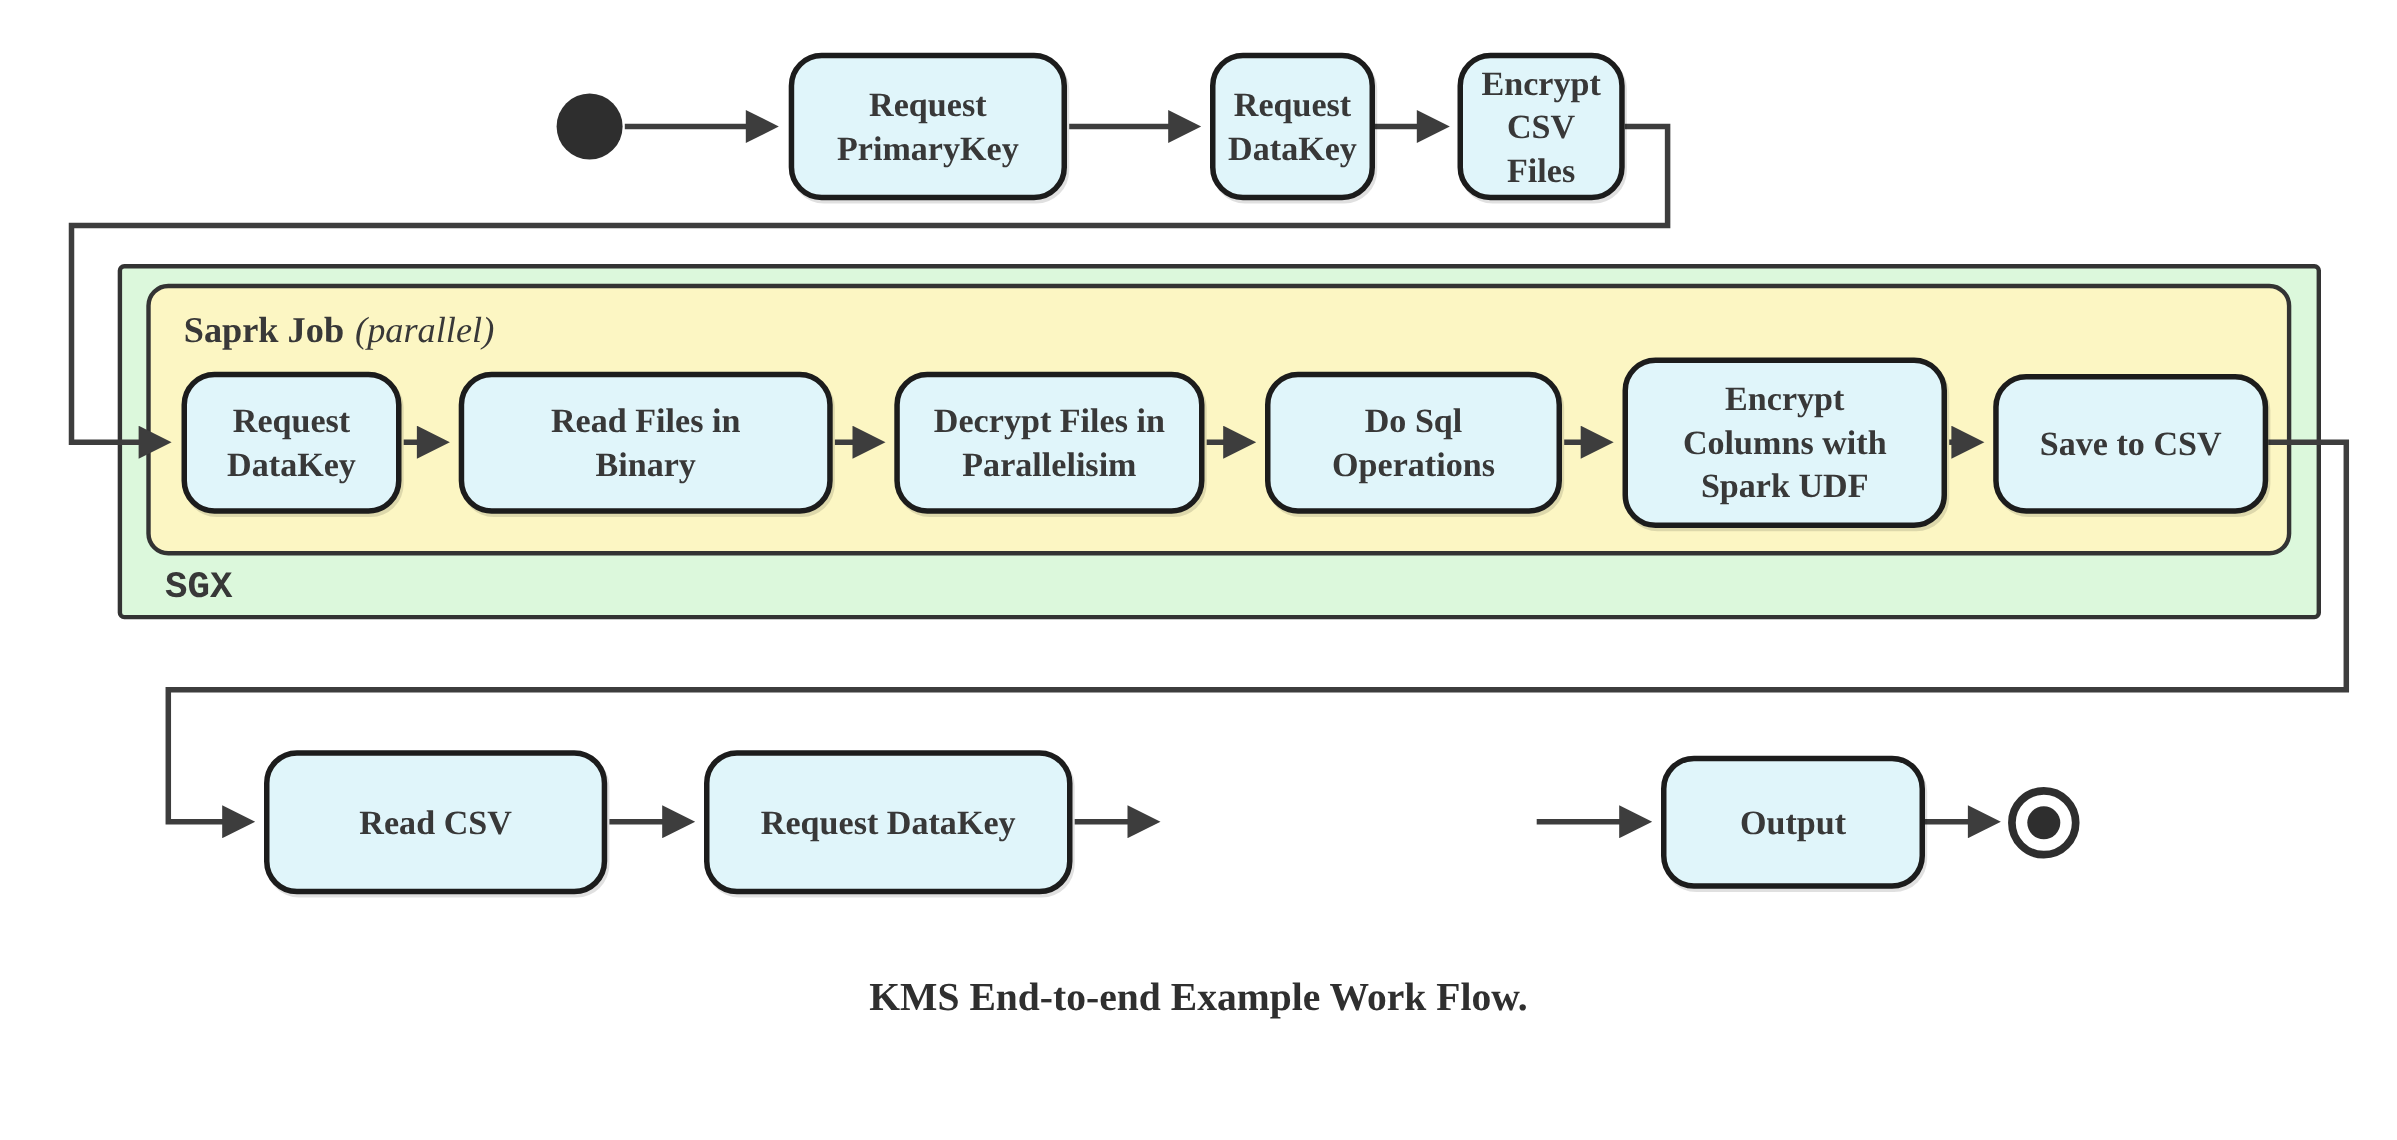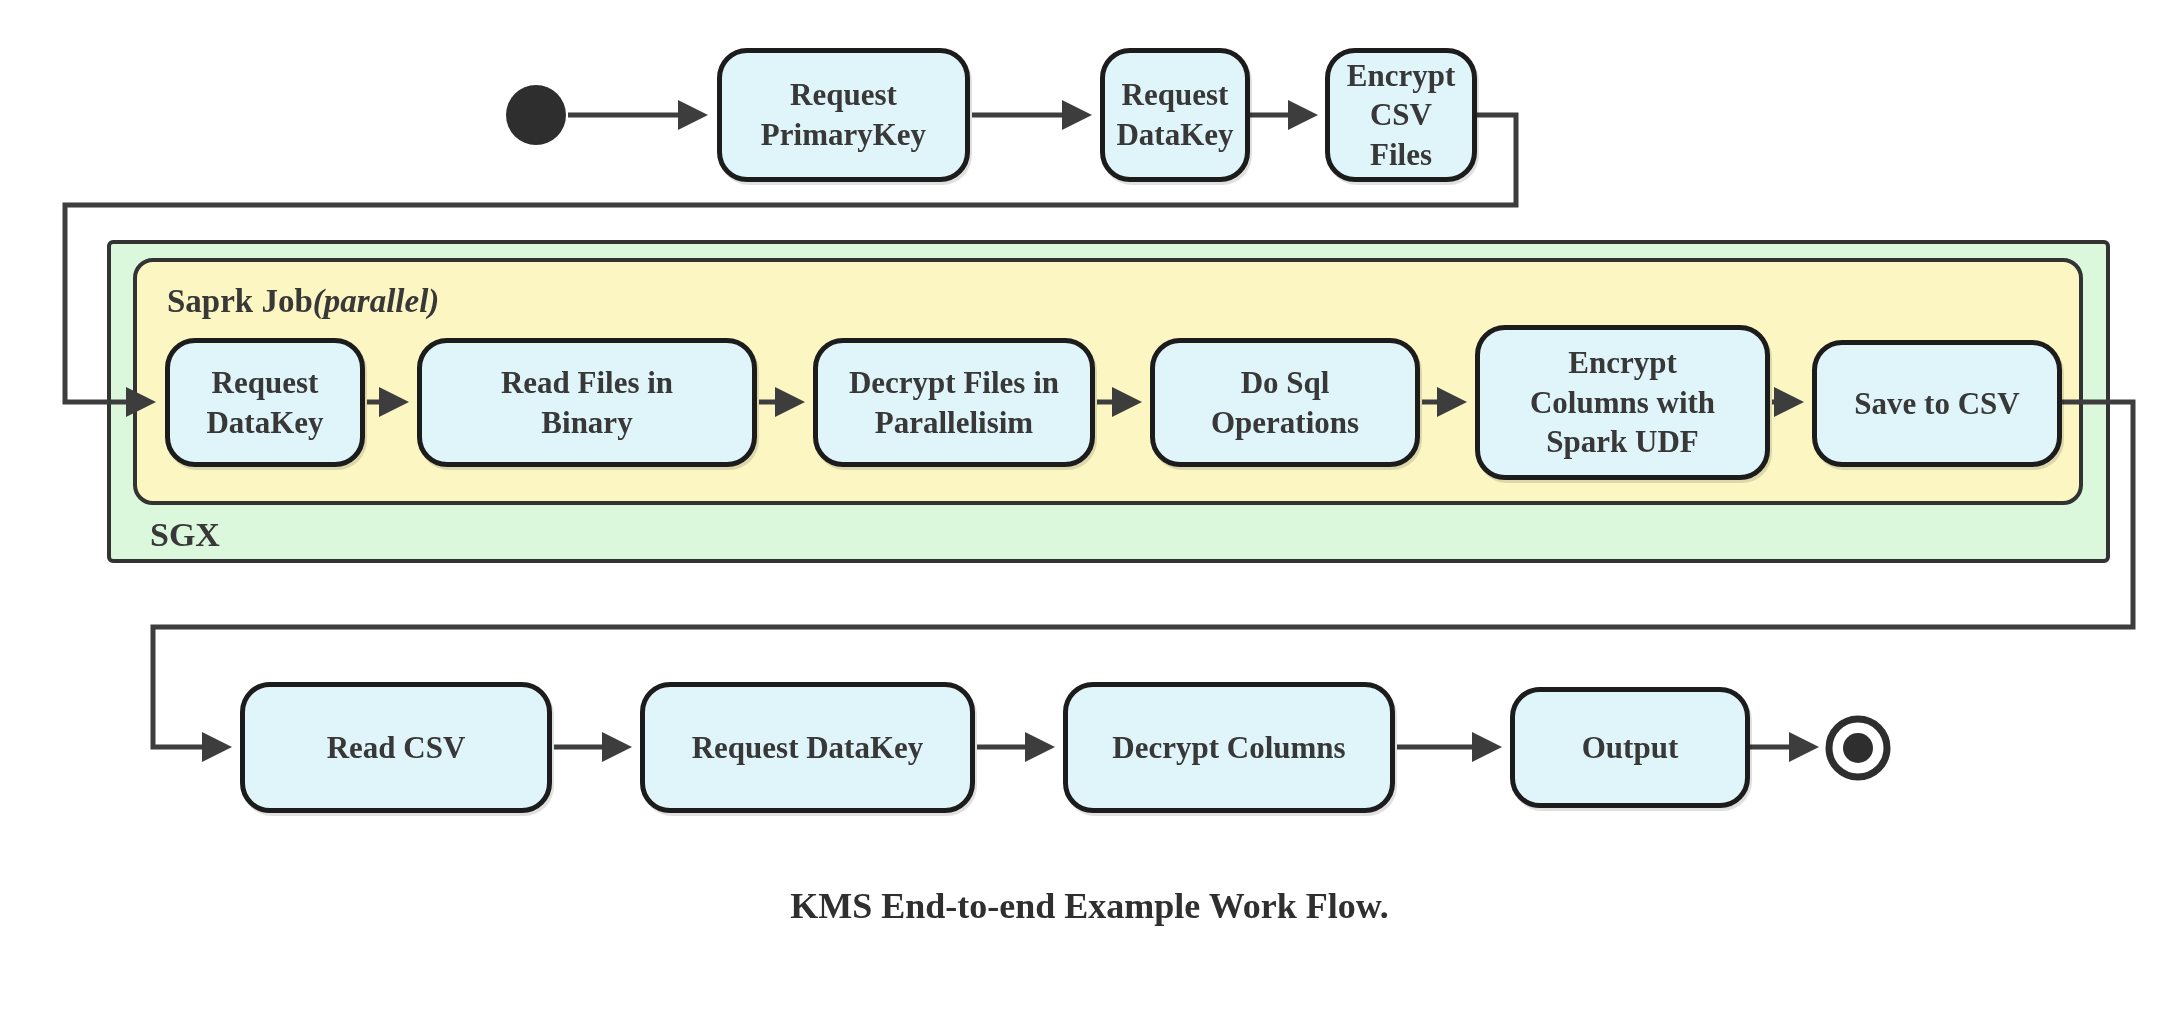--- a/index.html
+++ b/index.html
@@ -36,22 +36,22 @@
     border-radius:20px;
   }
   .container-label{
     position:absolute;
     color:var(--text-color);
     font-weight:bold;
     font-size:33px;
     white-space:nowrap;
   }
   .spark-label{left:167px;top:283px;}
-  .spark-label .annotation{font-weight:bold;font-style:italic;}
-  .sgx-label{left:150px;top:516px;font-size:34px;}
+  .spark-label .annotation{font-weight:normal;font-style:italic;margin-left:10px;}
+  .sgx-label{left:150px;top:516px;font-size:34px;font-family:Liberation Mono, monospace;}
   .edges{position:absolute;left:0;top:0;width:2179px;height:1036px;}
   .edges polyline,.edges path.edge{
     fill:none;
     stroke:var(--edge-color);
     stroke-width:5;
   }
   .edges .arrowhead{fill:var(--edge-color);}
   .node{
     position:absolute;
     box-sizing:border-box;
@@ -153,22 +153,19 @@
   <div class="node" style="left:1812px;top:340px;width:250px;height:127px;">
     <span class="node-label">Save to CSV</span>
   </div>
 
   <div class="node" style="left:240px;top:682px;width:312px;height:131px;">
     <span class="node-label">Read CSV</span>
   </div>
   <div class="node" style="left:640px;top:682px;width:335px;height:131px;">
     <span class="node-label">Request DataKey</span>
   </div>
-  <div class="node" style="left:1063px;top:682px;width:332px;height:131px;">
-    <span class="node-label">Decrypt Columns</span>
-  </div>
   <div class="node" style="left:1510px;top:687px;width:240px;height:121px;">
     <span class="node-label">Output</span>
   </div>
 
   <div class="caption">KMS End-to-end Example Work Flow.</div>
 
 </div>
 
 </body></html>

